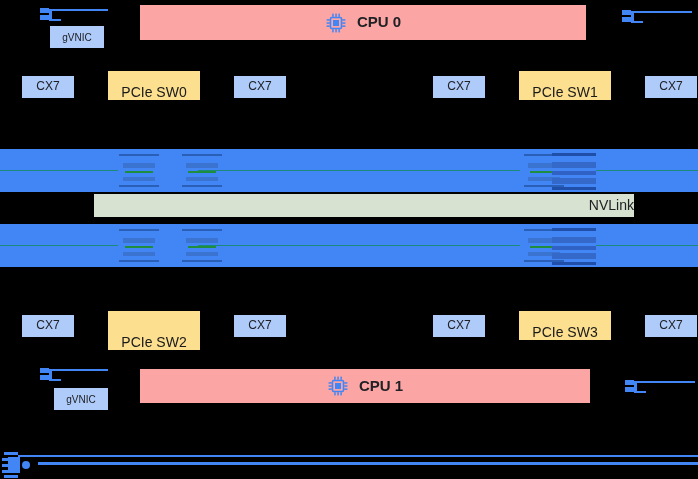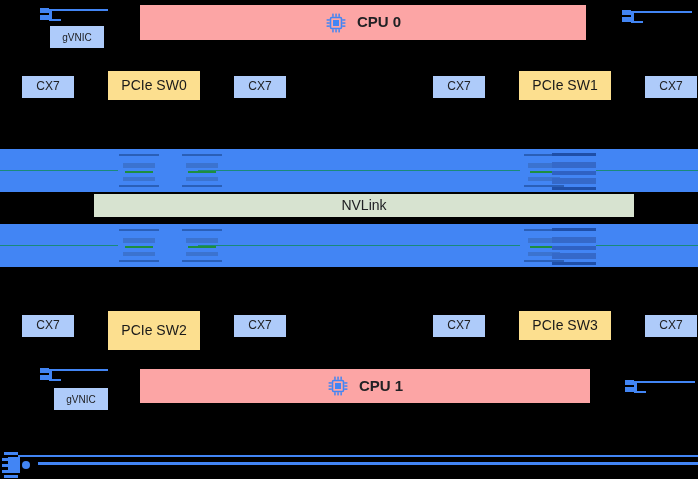--- a/index.html
+++ b/index.html
@@ -10,25 +10,25 @@
 
   
   .box{position:absolute;box-sizing:border-box;display:flex;
        align-items:center;justify-content:center;text-align:center;
        line-height:1.1;}
 
   .cpu-box{background:#fca5a5;color:#202124;font-size:15px;font-weight:bold;}
   .cpu-inner{display:flex;align-items:center;gap:10px;}
   .cpu-label{font-size:15px;color:#202124;}
 
-  .sw-box{background:#fcdf8f;color:#1a1a1a;font-size:14px;font-weight:400;}
+  .sw-box{background:#fcdf8f;color:#1a1a1a;font-size:14px;font-weight:400;align-items:flex-end;}
   .cx-box{background:#aecbfa;color:#202124;font-size:12px;}
   .gvnic-box{background:#aecbfa;color:#202124;font-size:10px;}
 
-  .nvlink-box{background:#d7e3d0;color:#202124;font-size:14px;}
+  .nvlink-box{background:#d7e3d0;color:#202124;font-size:14px;justify-content:flex-end;}
 
   
   .gpu-band{position:absolute;background:#4285f4;}
   .gpu-card{position:absolute;box-sizing:border-box;}
   .gpu-card .ln{position:absolute;height:2px;background:#3b73d0;}
   .gpu-card .ln.t{background:#2a5fb8;}
   .gpu-card .ln.g{background:#1e8e3e;}
   .hline{position:absolute;background:#4285f4;height:1.5px;}
   .teal{background:#1a8a7a;}
 

